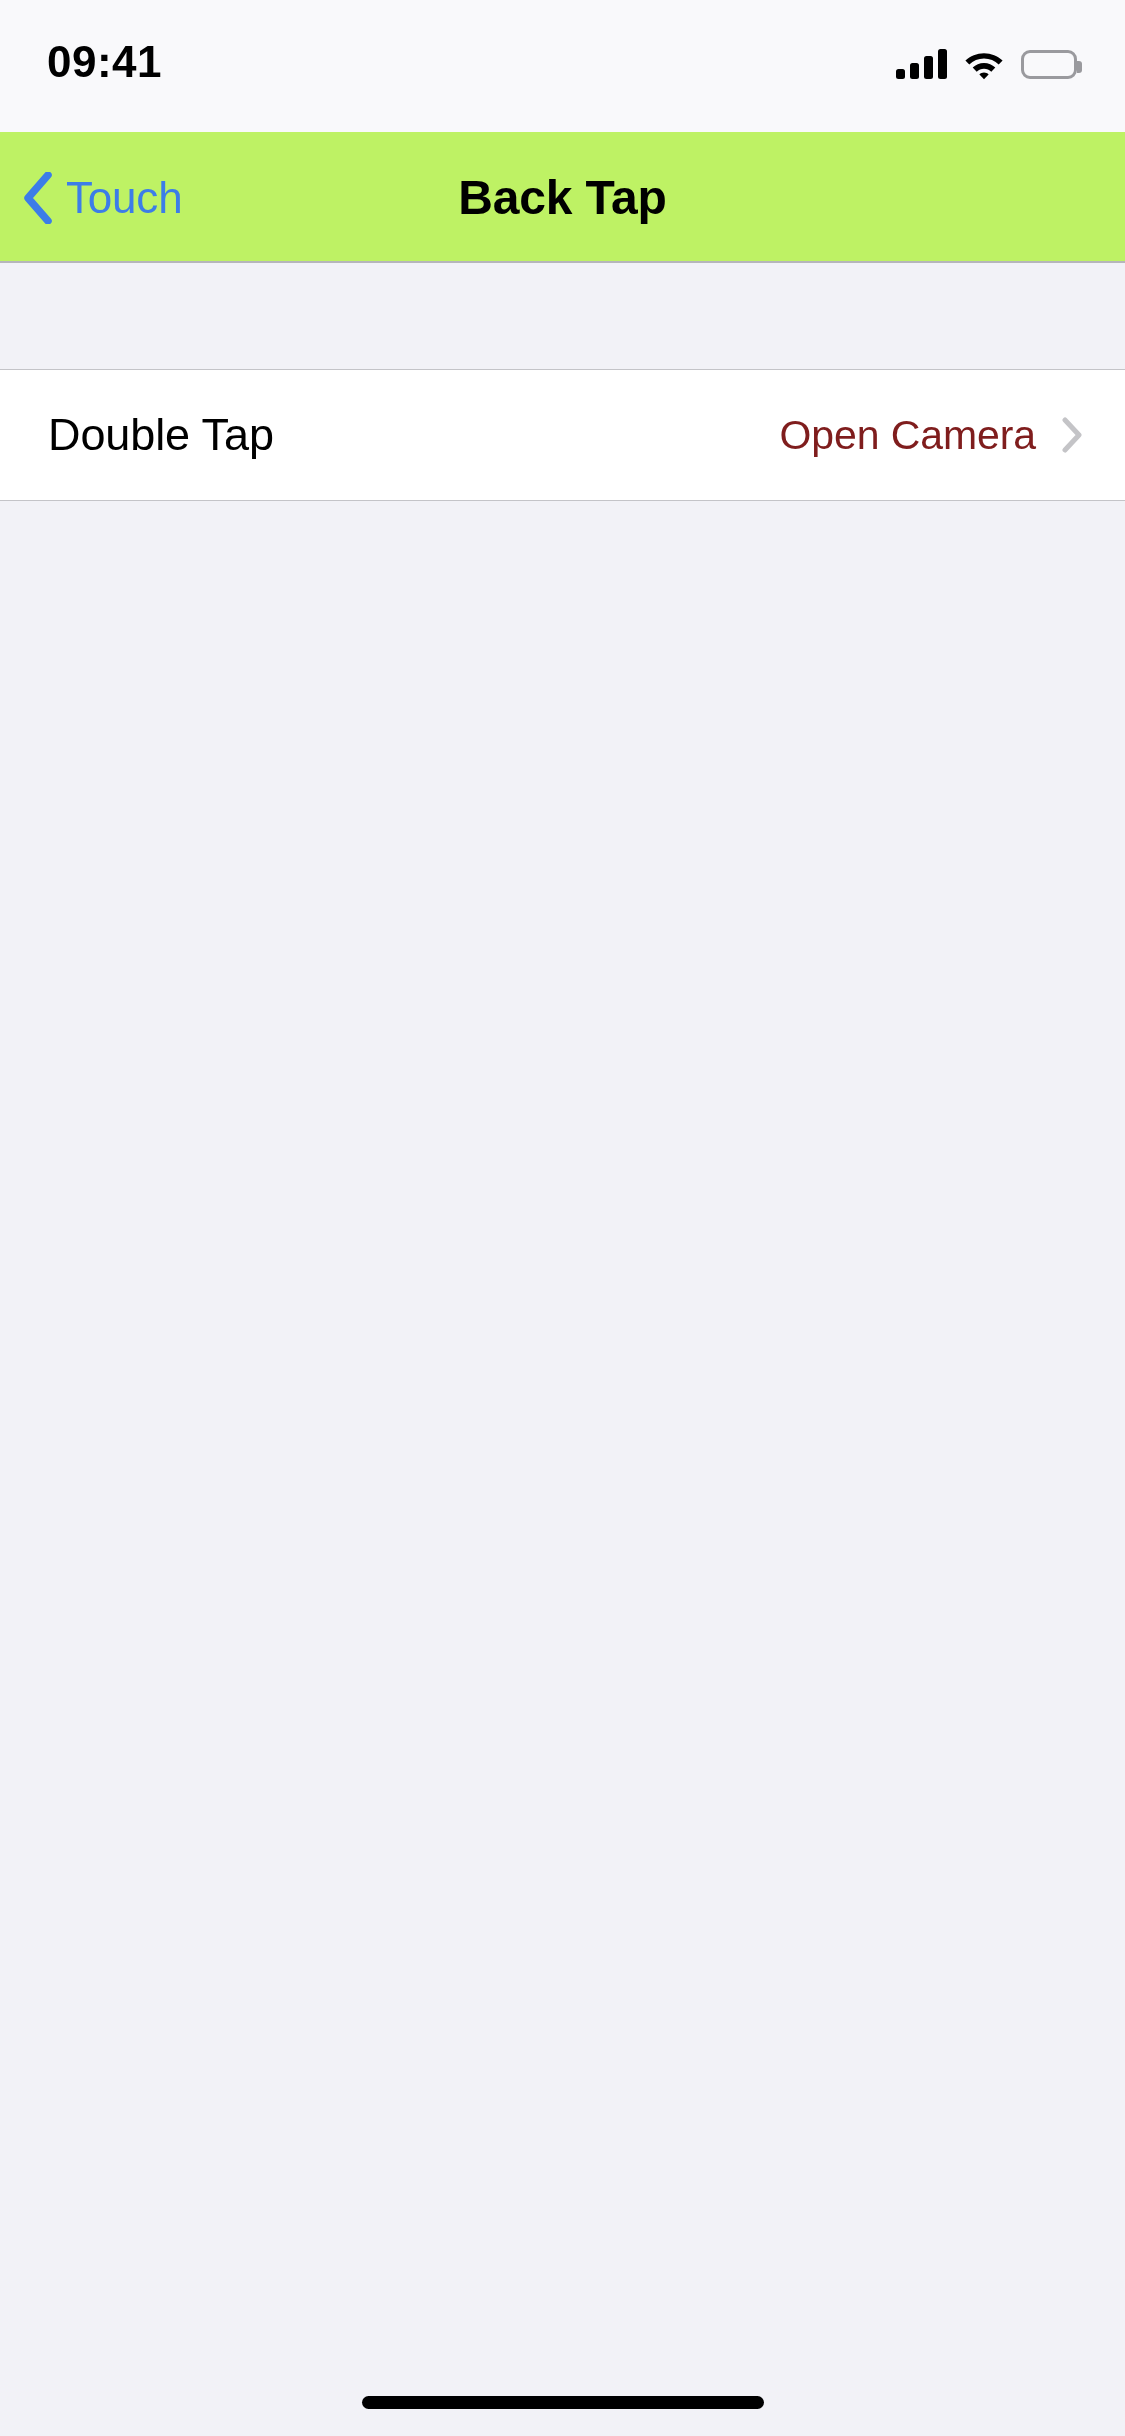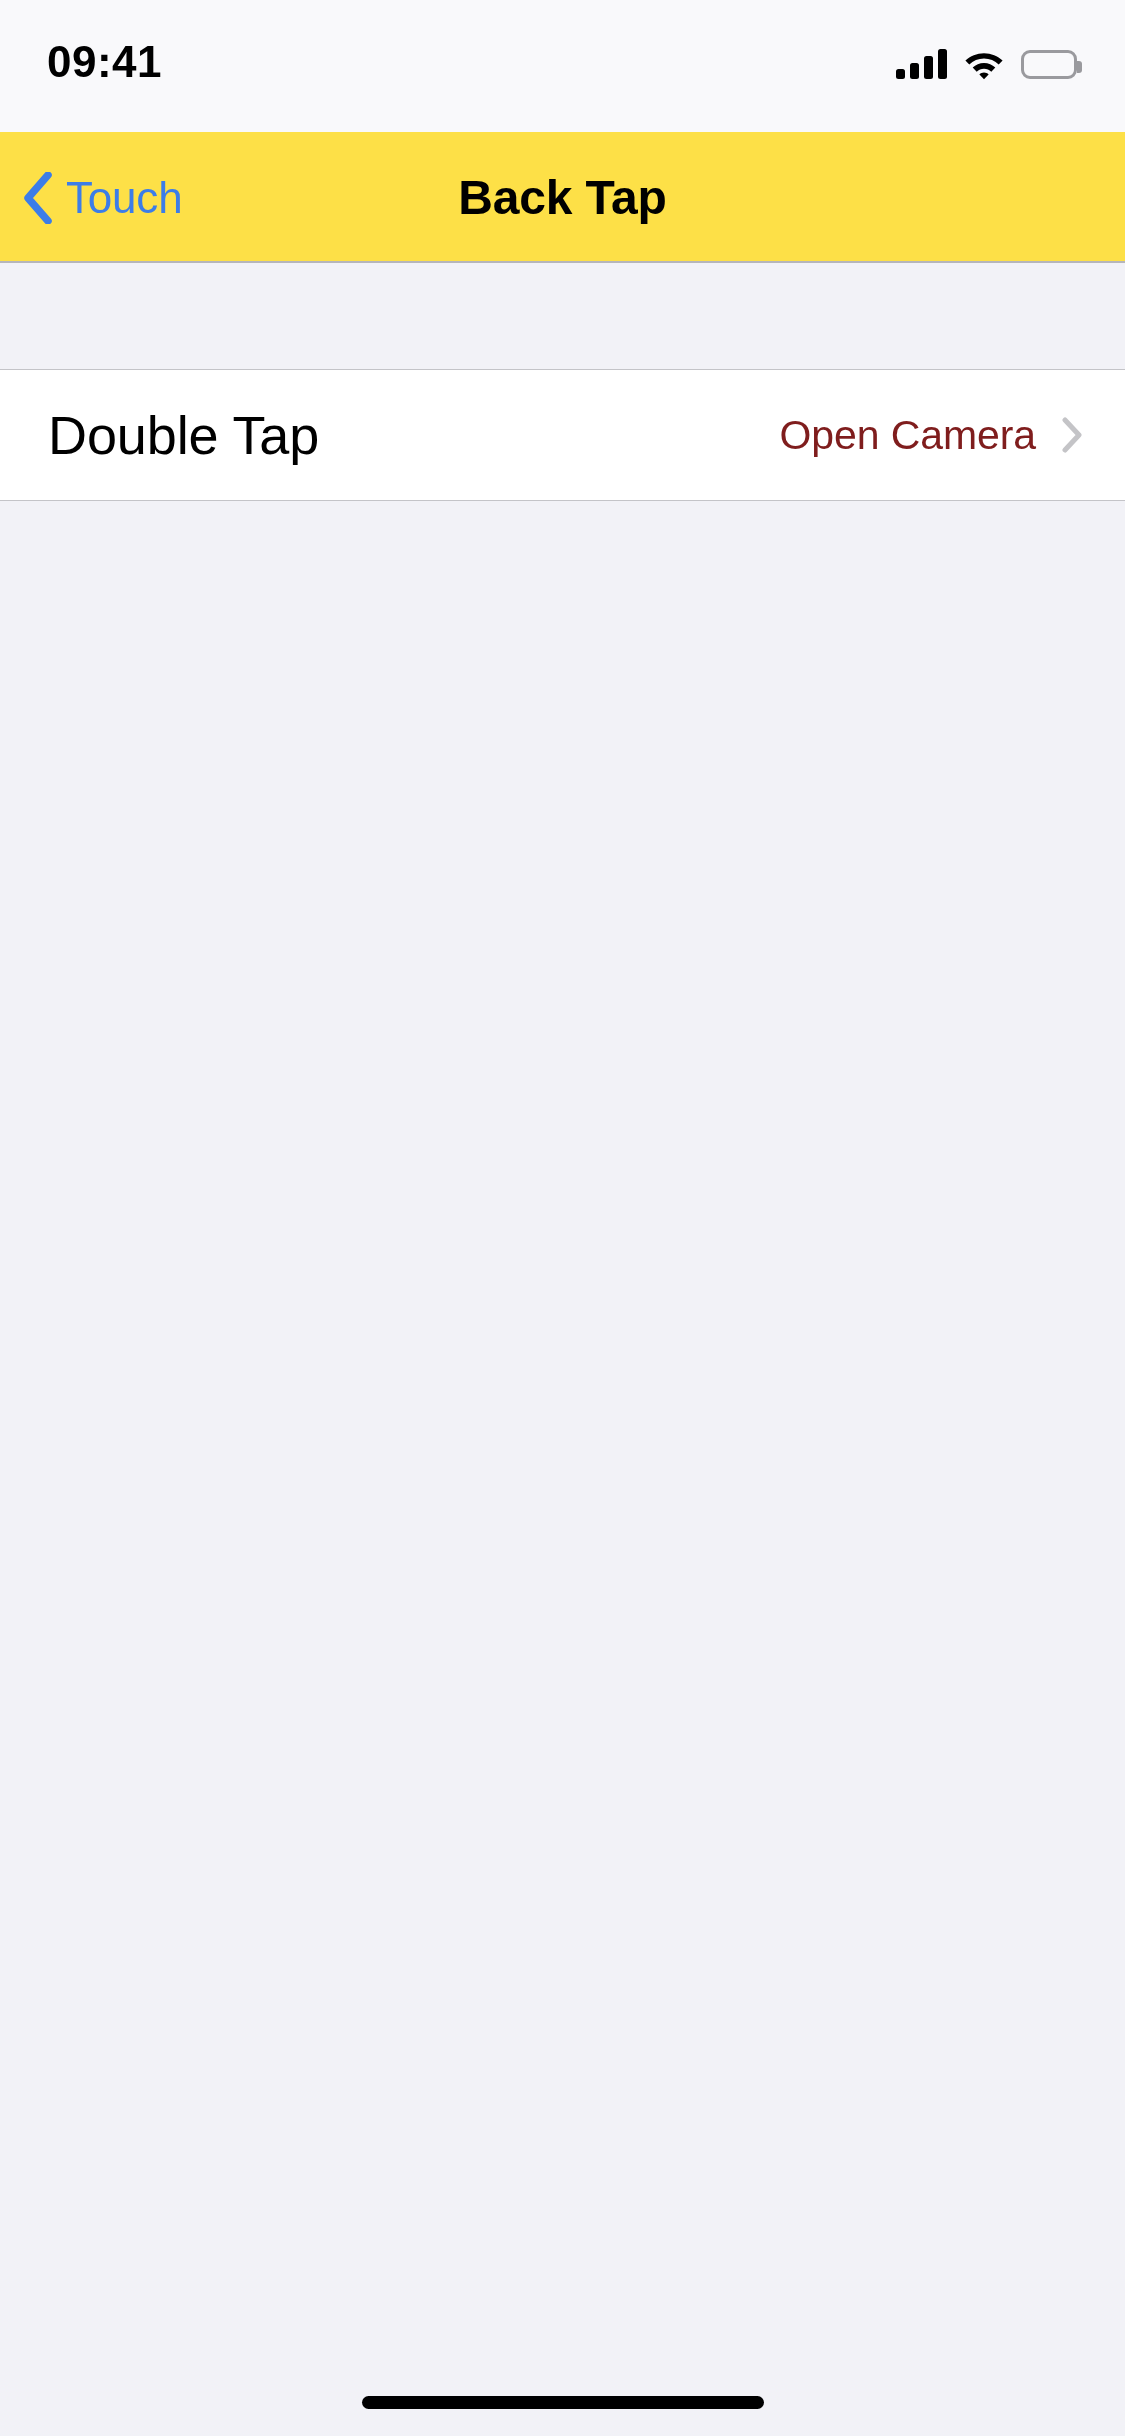--- a/index.html
+++ b/index.html
@@ -94,21 +94,21 @@
     height: 12px;
     background: #9a9a9e;
     border-radius: 0 3px 3px 0;
   }
 
   
   .nav-bar {
     position: relative;
     height: 131px;
     flex: 0 0 131px;
-    background: #fde047;
+    background: #bef264;
     border-bottom: 2px solid #B6B6BB;
   }
 
   .nav-back {
     position: absolute;
     left: 22px;
     top: 0;
     height: 131px;
     display: flex;
     align-items: center;
@@ -173,21 +173,21 @@
     content: "";
     position: absolute;
     left: 48px;
     right: 0;
     top: 0;
     height: 1.5px;
     background: #C6C6C8;
   }
 
   .row-label {
-    font-size: 54px;
+    font-size: 45px;
     color: #000000;
     letter-spacing: -0.1px;
     flex: 1 1 auto;
     line-height: 48px;
   }
 
   .row-value {
     font-size: 41px;
     color: #7f1d1d;
     letter-spacing: -0.1px;

